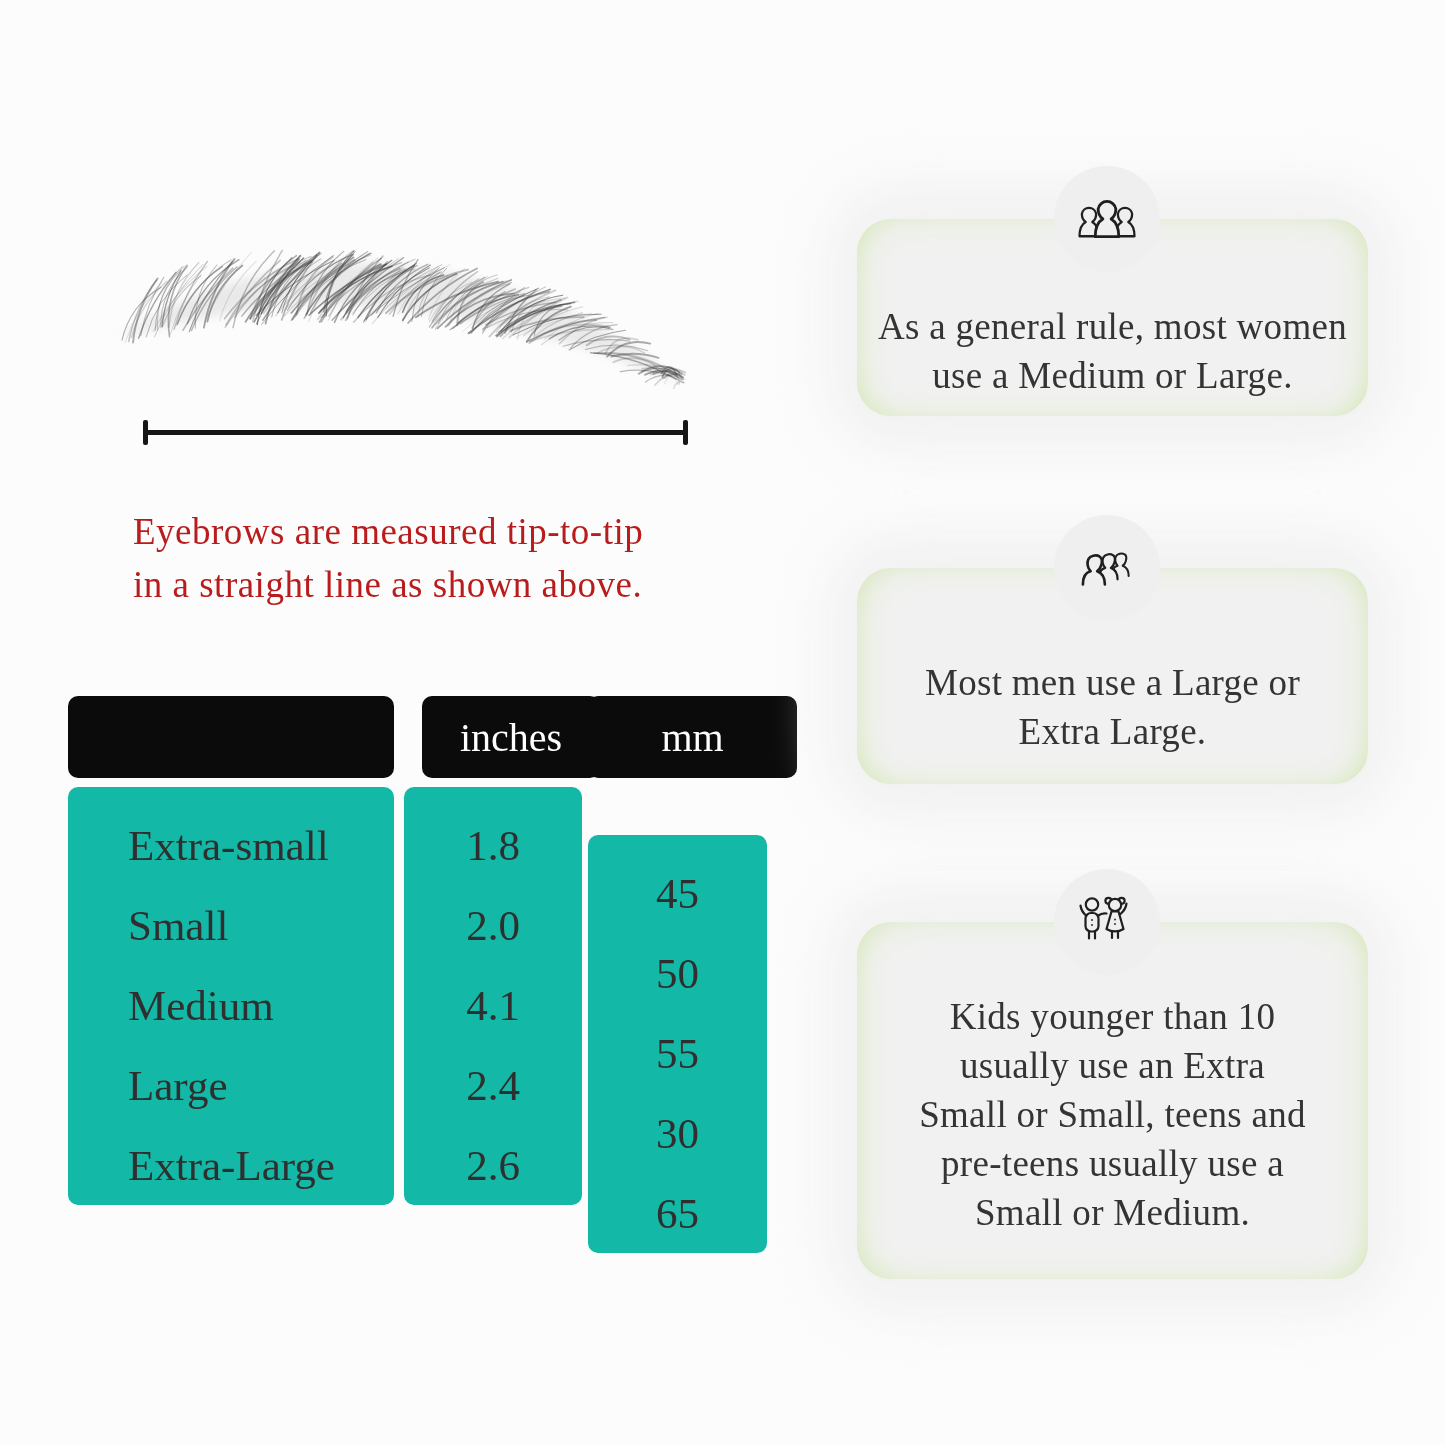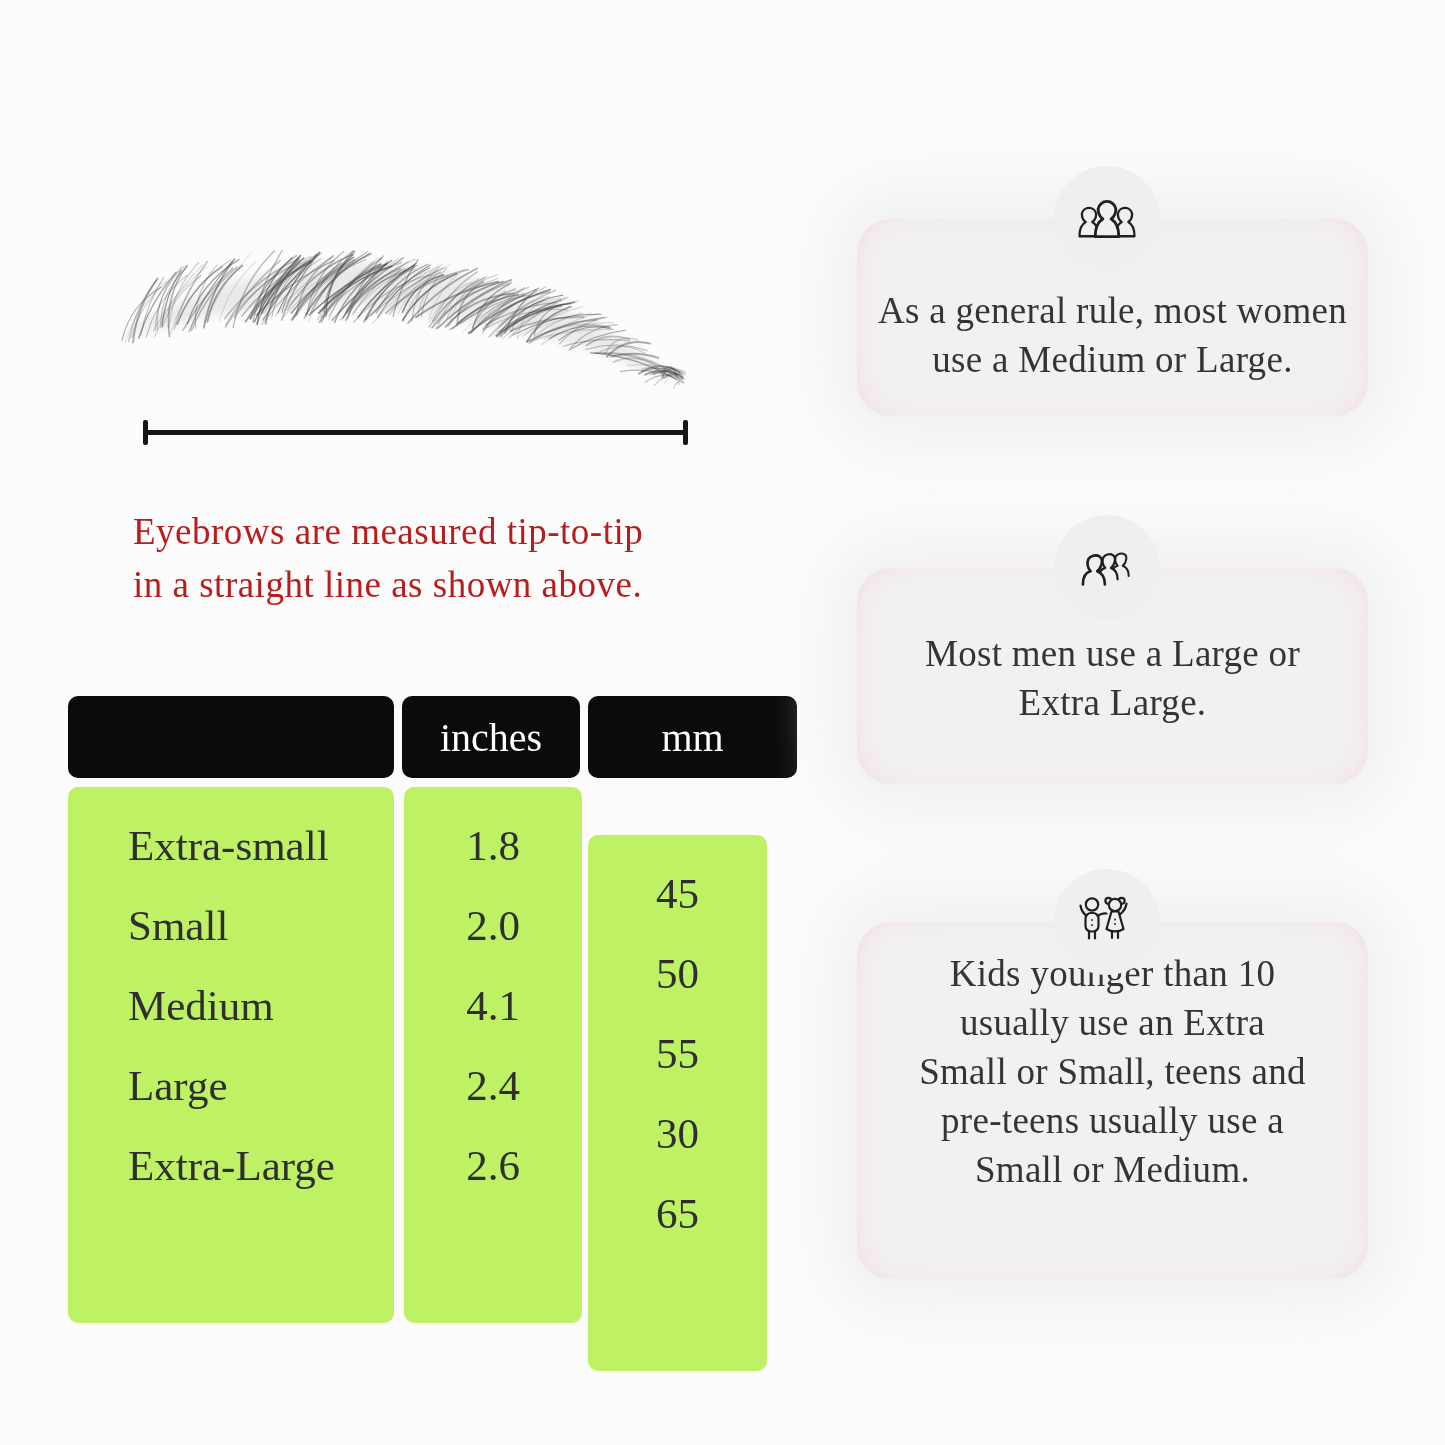--- a/index.html
+++ b/index.html
@@ -31,40 +31,40 @@
     white-space:pre-line;letter-spacing:0.5px;
   }
   
   .th{
     position:absolute;top:696px;height:82px;
     background:#0b0b0b;border-radius:10px;
     display:flex;align-items:center;justify-content:center;
     color:#ffffff;font-size:40px;
   }
   .th.c1{left:68px;width:326px;}
-  .th.c2{left:402px;width:178px;}
+  .th.c2{left:422px;width:178px;}
   .th.c3{left:588px;width:209px;}
   .tb{
-    position:absolute;top:787px;height:536px;
-    background:#bef264;border-radius:10px;
+    position:absolute;top:787px;height:418px;
+    background:#14b8a6;border-radius:10px;
     box-sizing:border-box;padding-top:18px;
   }
   .tb.c1{left:68px;width:326px;}
   .tb.c2{left:404px;width:178px;}
   .tb.c3{left:588px;width:179px;margin-top:48px;}
   .cell{
     height:80px;display:flex;align-items:center;justify-content:center;
     font-size:43px;color:#2f2f2f;
   }
   .tb.c1 .cell{justify-content:flex-start;padding-left:60px;}
   
   .card{
     position:absolute;left:857px;width:511px;
-    background:#f9a8d4;border-radius:34px;
-    display:flex;justify-content:center;
+    background:#84cc16;border-radius:34px;
+    display:flex;align-items:center;justify-content:center;
     box-sizing:border-box;
     z-index:1;
     box-shadow:0 2px 5px rgba(0,0,0,0.03);
   }
   .card::before{
     content:"";position:absolute;z-index:-1;
     inset:-34px -28px;background:#f1f1f1;border-radius:70px;
     filter:blur(26px);
   }
   .card.k1{top:219px;height:197px;padding-top:67px;}

